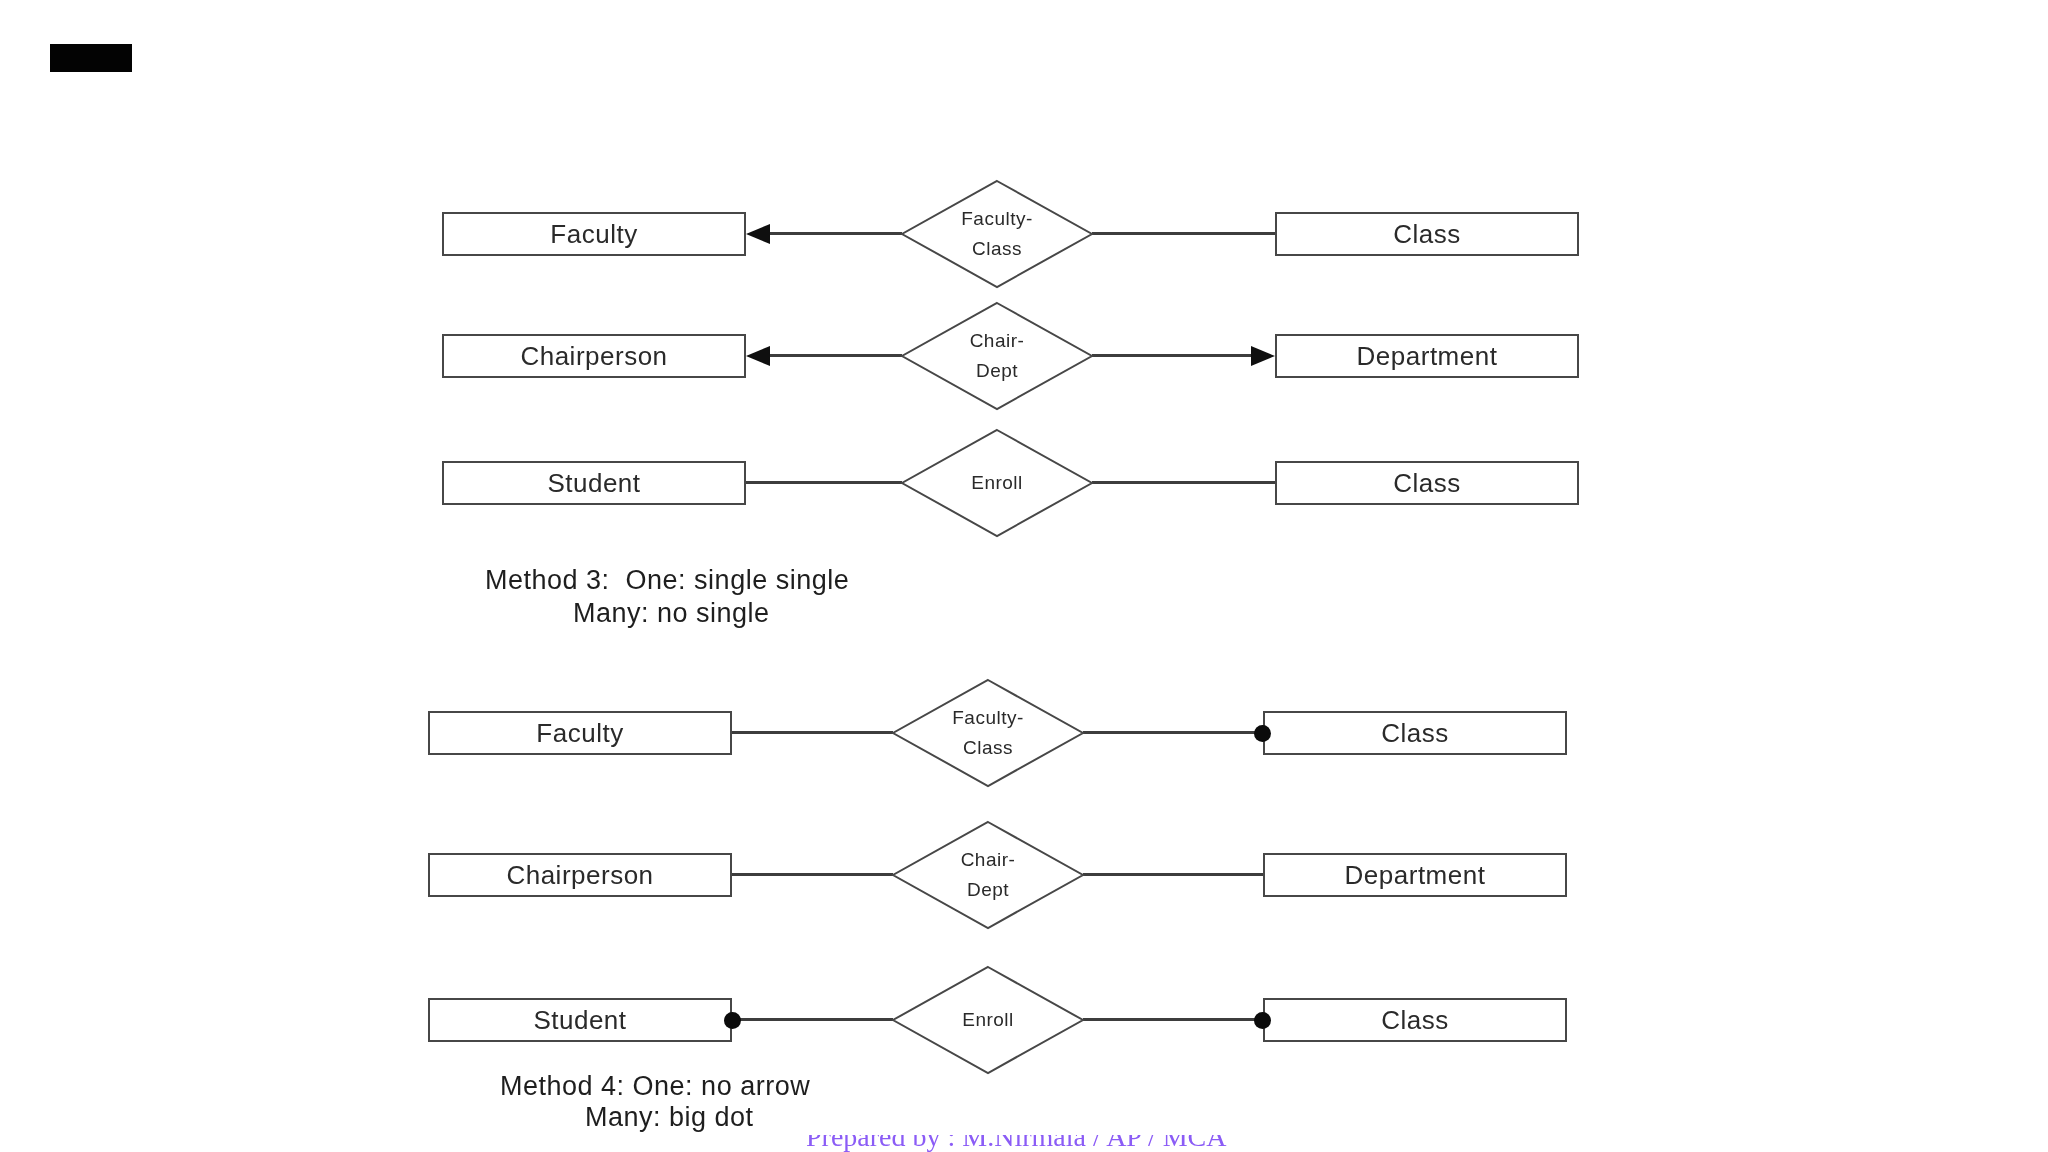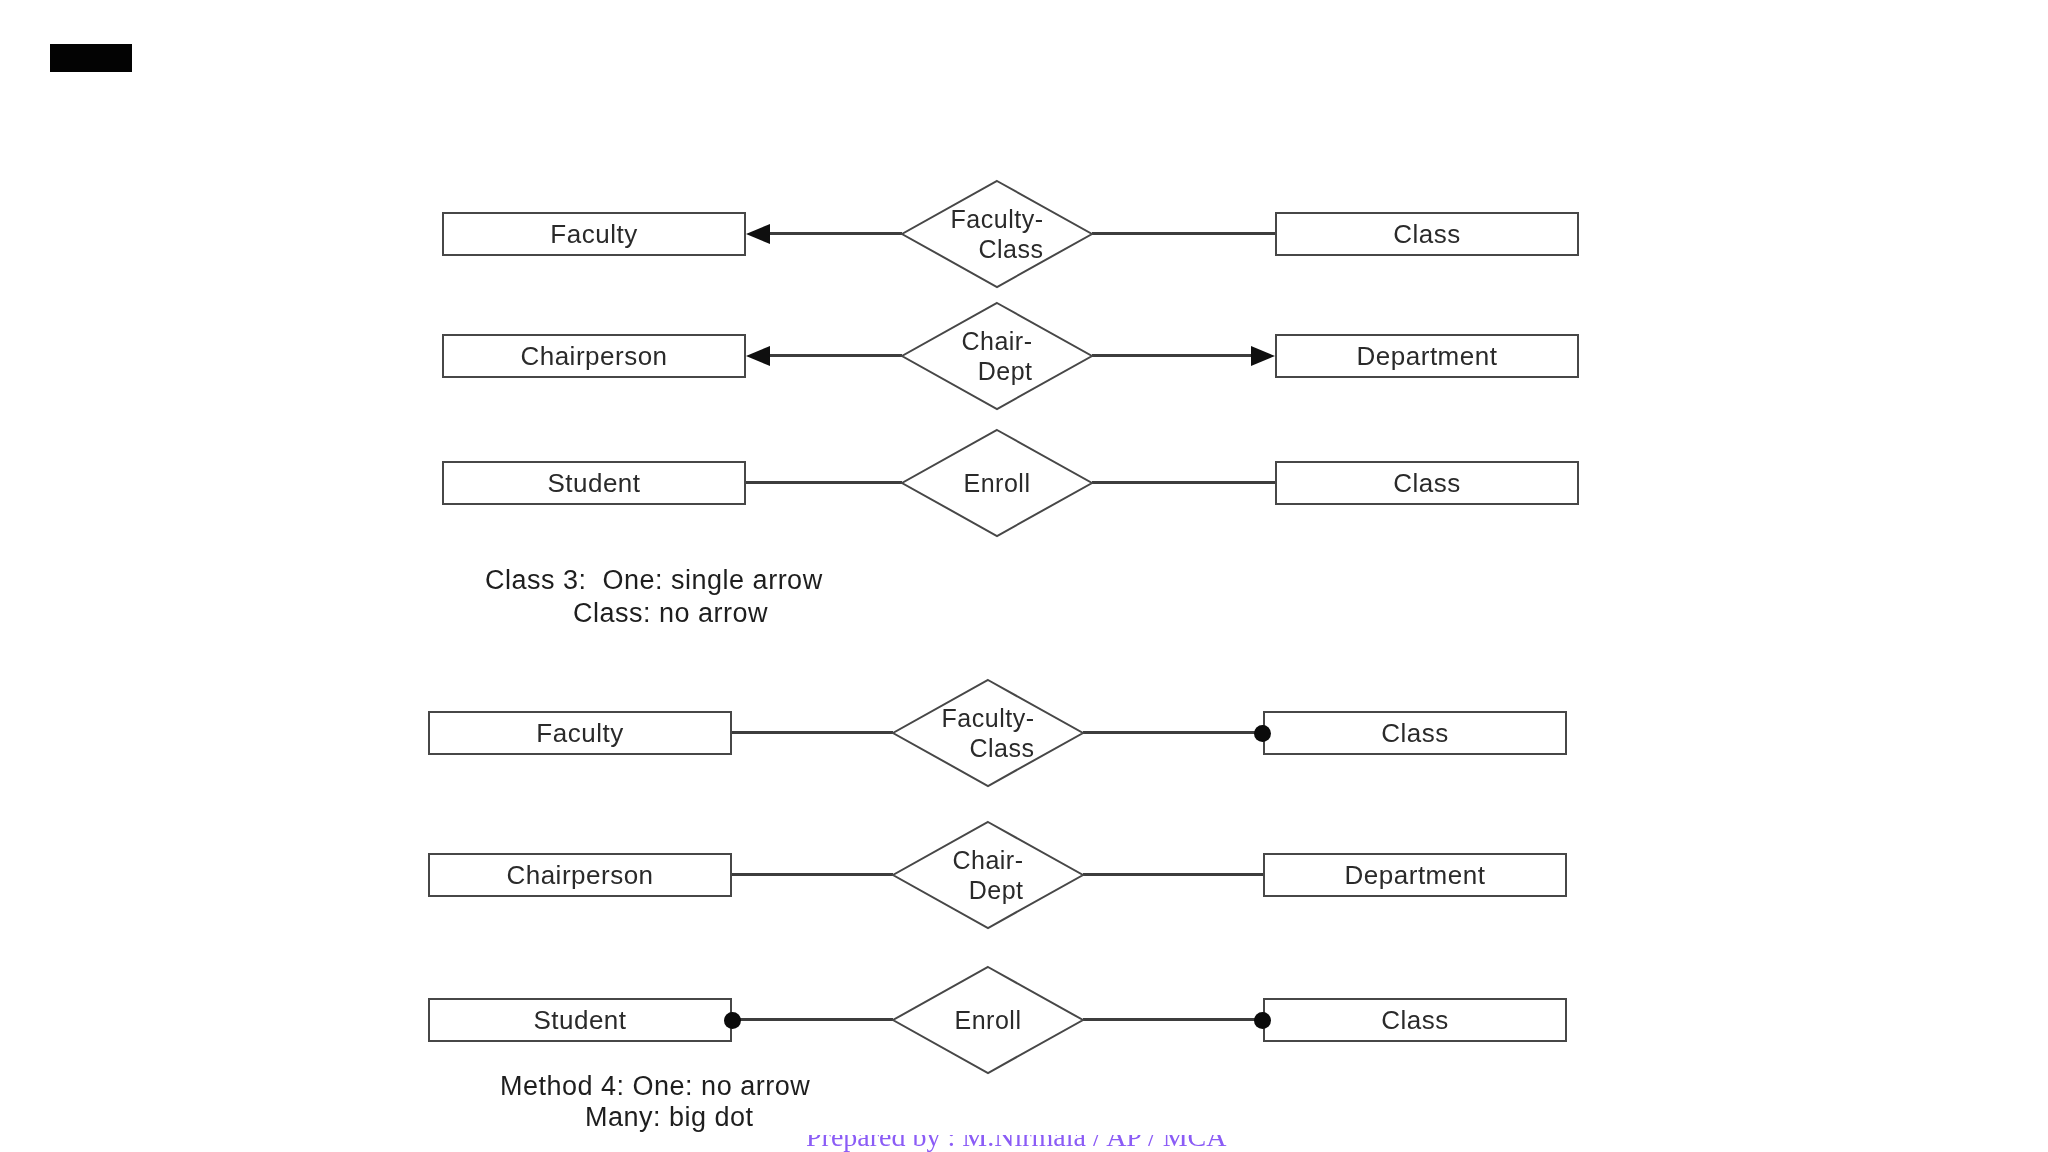--- a/index.html
+++ b/index.html
@@ -34,22 +34,22 @@
     z-index: 3;
   }
   .diamond-wrap svg { position: absolute; left: 0; top: 0; }
   .diamond-label {
     position: absolute;
     left: 0; top: 0;
     width: 100%; height: 100%;
     display: flex;
     align-items: center;
     justify-content: center;
-    text-align: right;
-    font-size: 25px;
+    text-align: center;
+    font-size: 19px;
     line-height: 30px;
     letter-spacing: 0.5px;
     color: #2a2a2a;
     white-space: pre-line;
   }
   .conn-line {
     position: absolute;
     height: 3px;
     background: #3d3d3d;
     z-index: 1;
@@ -182,22 +182,22 @@
       <div class="entity" style="left: 428px; top: 958px;">Student</div>
       <div class="entity" style="left: 1263px; top: 958px;">Class</div>
       <div class="diamond-wrap" style="left: 891px; top: 925px;">
         <svg width="194" height="110" viewBox="0 0 194 110">
           <polygon points="97,2 192,55 97,108 2,55" fill="#ffffff" stroke="#474747" stroke-width="2"></polygon>
         </svg>
         <div class="diamond-label">Enroll</div>
       </div>
     </div>
 
-  <div class="caption" style="left:485px; top:525px;">Class 3:  One: single arrow</div>
-  <div class="caption" style="left:573px; top:558px;">Class: no arrow</div>
+  <div class="caption" style="left:485px; top:525px;">Method 3:  One: single single</div>
+  <div class="caption" style="left:573px; top:558px;">Many: no single</div>
 
   <div class="caption" style="left:500px; top:1031px;text-align:right;">Method 4: One: no arrow</div>
   <div class="caption" style="left:585px; top:1062px;">Many: big dot</div>
 
   <div class="footer-clip">
     <div class="footer-text">Prepared by : M.Nirmala / AP / MCA</div>
   </div>
 
 </div>
 

